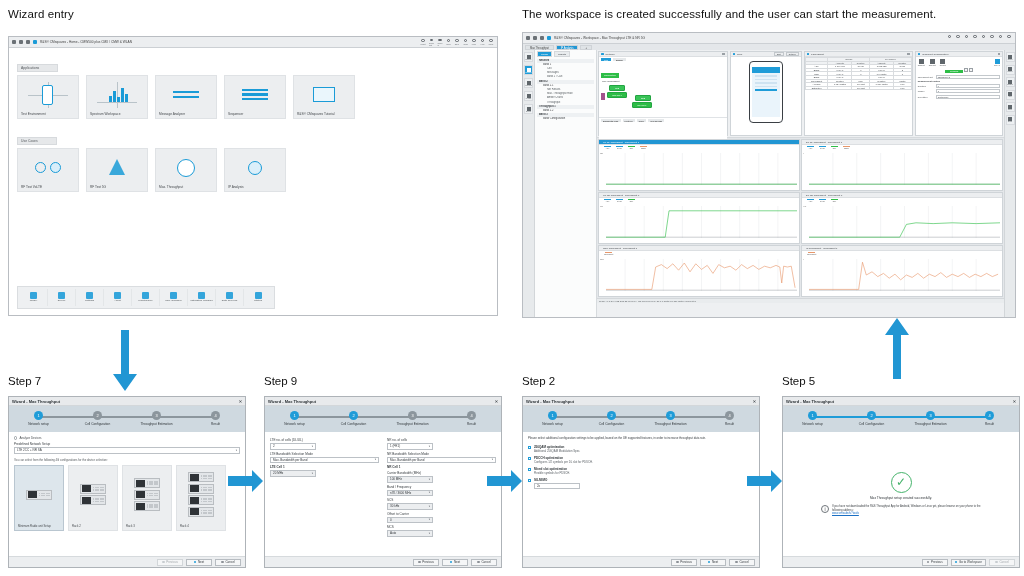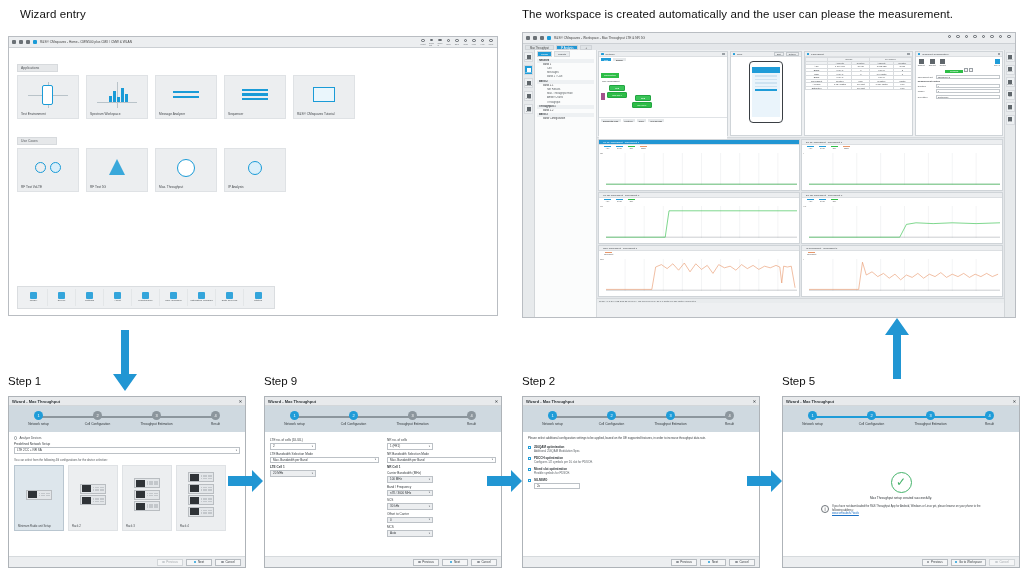--- a/index.html
+++ b/index.html
@@ -259,22 +259,22 @@
 
   
   .arrow { position:absolute; }
   svg { display:block; }
 </style>
 </head>
 <body>
 
 <div class="canvas">
 
-  <div class="caption" style="left:20px; top:8px;">Wizard entry</div>
-  <div class="caption" style="left:522px; top:8px;">The workspace is created automatically and the user can please the measurement.</div>
+  <div class="caption" style="left:8px; top:8px;">Wizard entry</div>
+  <div class="caption" style="left:522px; top:8px;">The workspace is created successfully and the user can start the measurement.</div>
 
   <div class="win" id="app-window">
     <div class="win-title">
       <span class="tb-ico"></span>
       <span class="tb-ico"></span>
       <span class="tb-ico"></span>
       <span class="tb-ico blue"></span>
       <span class="ttl">R&amp;S® CMsquares - Home - CMW500 plus CMX / CMW &amp; WLAN</span>
       <span class="spacer"></span>
       <span class="tr-icons">
@@ -964,21 +964,21 @@
             <b>Zoom</b>
           </div>
         <div class="rail-b">
             <i></i>
             <b>Detail</b>
           </div>
       </div>
     </div>
   </div>
 
-  <div class="step-label" style="left:8px; top:375px;">Step 1</div>
+  <div class="step-label" style="left:8px; top:375px;">Step 7</div>
   <div class="step-label" style="left:264px; top:375px;">Step 9</div>
   <div class="step-label" style="left:522px; top:375px;">Step 2</div>
   <div class="step-label" style="left:782px; top:375px;">Step 5</div>
 
   <div class="wiz" style="left:8px; top:396px;">
     <div class="wiz-title">
       <span>Wizard - Max Throughput</span>
       <span class="sp"></span>
       <span class="wiz-x">✕</span>
     </div>

